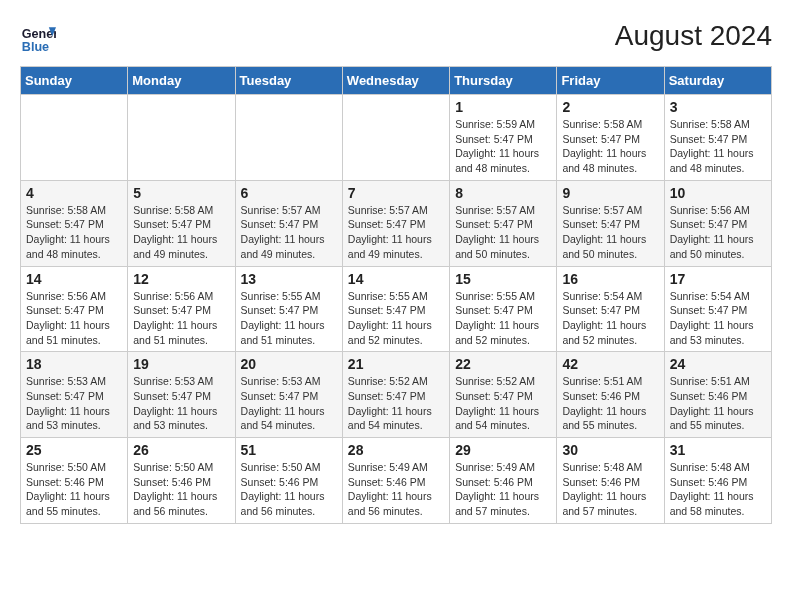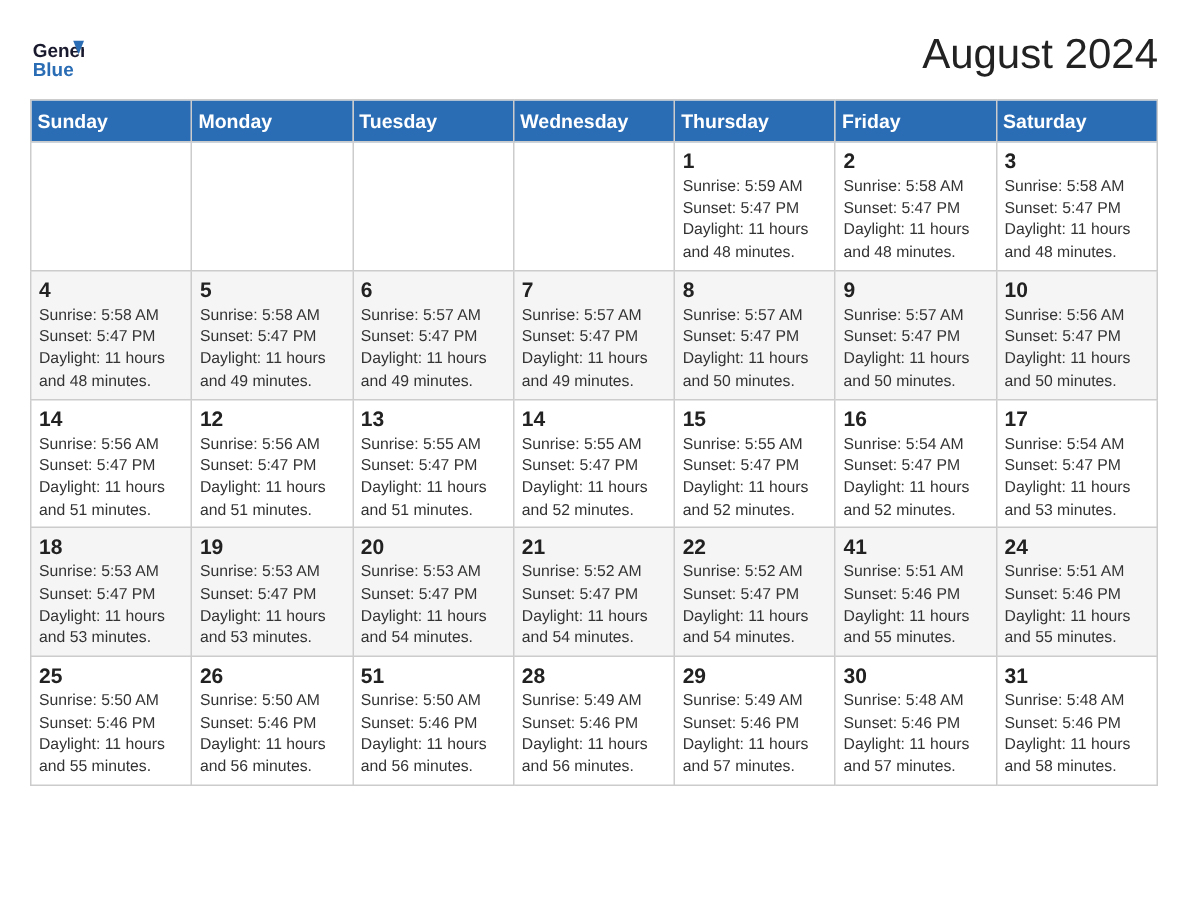--- a/index.html
+++ b/index.html
@@ -267,21 +267,21 @@
 and 54 minutes.</div>
         </td>
         <td>
           <span class="day-number">22</span>
           <div class="day-info" style="white-space: pre-line;">Sunrise: 5:52 AM
 Sunset: 5:47 PM
 Daylight: 11 hours
 and 54 minutes.</div>
         </td>
         <td>
-          <span class="day-number">41</span>
+          <span class="day-number">42</span>
           <div class="day-info" style="white-space: pre-line;">Sunrise: 5:51 AM
 Sunset: 5:46 PM
 Daylight: 11 hours
 and 55 minutes.</div>
         </td>
         <td>
           <span class="day-number">24</span>
           <div class="day-info" style="white-space: pre-line;">Sunrise: 5:51 AM
 Sunset: 5:46 PM
 Daylight: 11 hours

